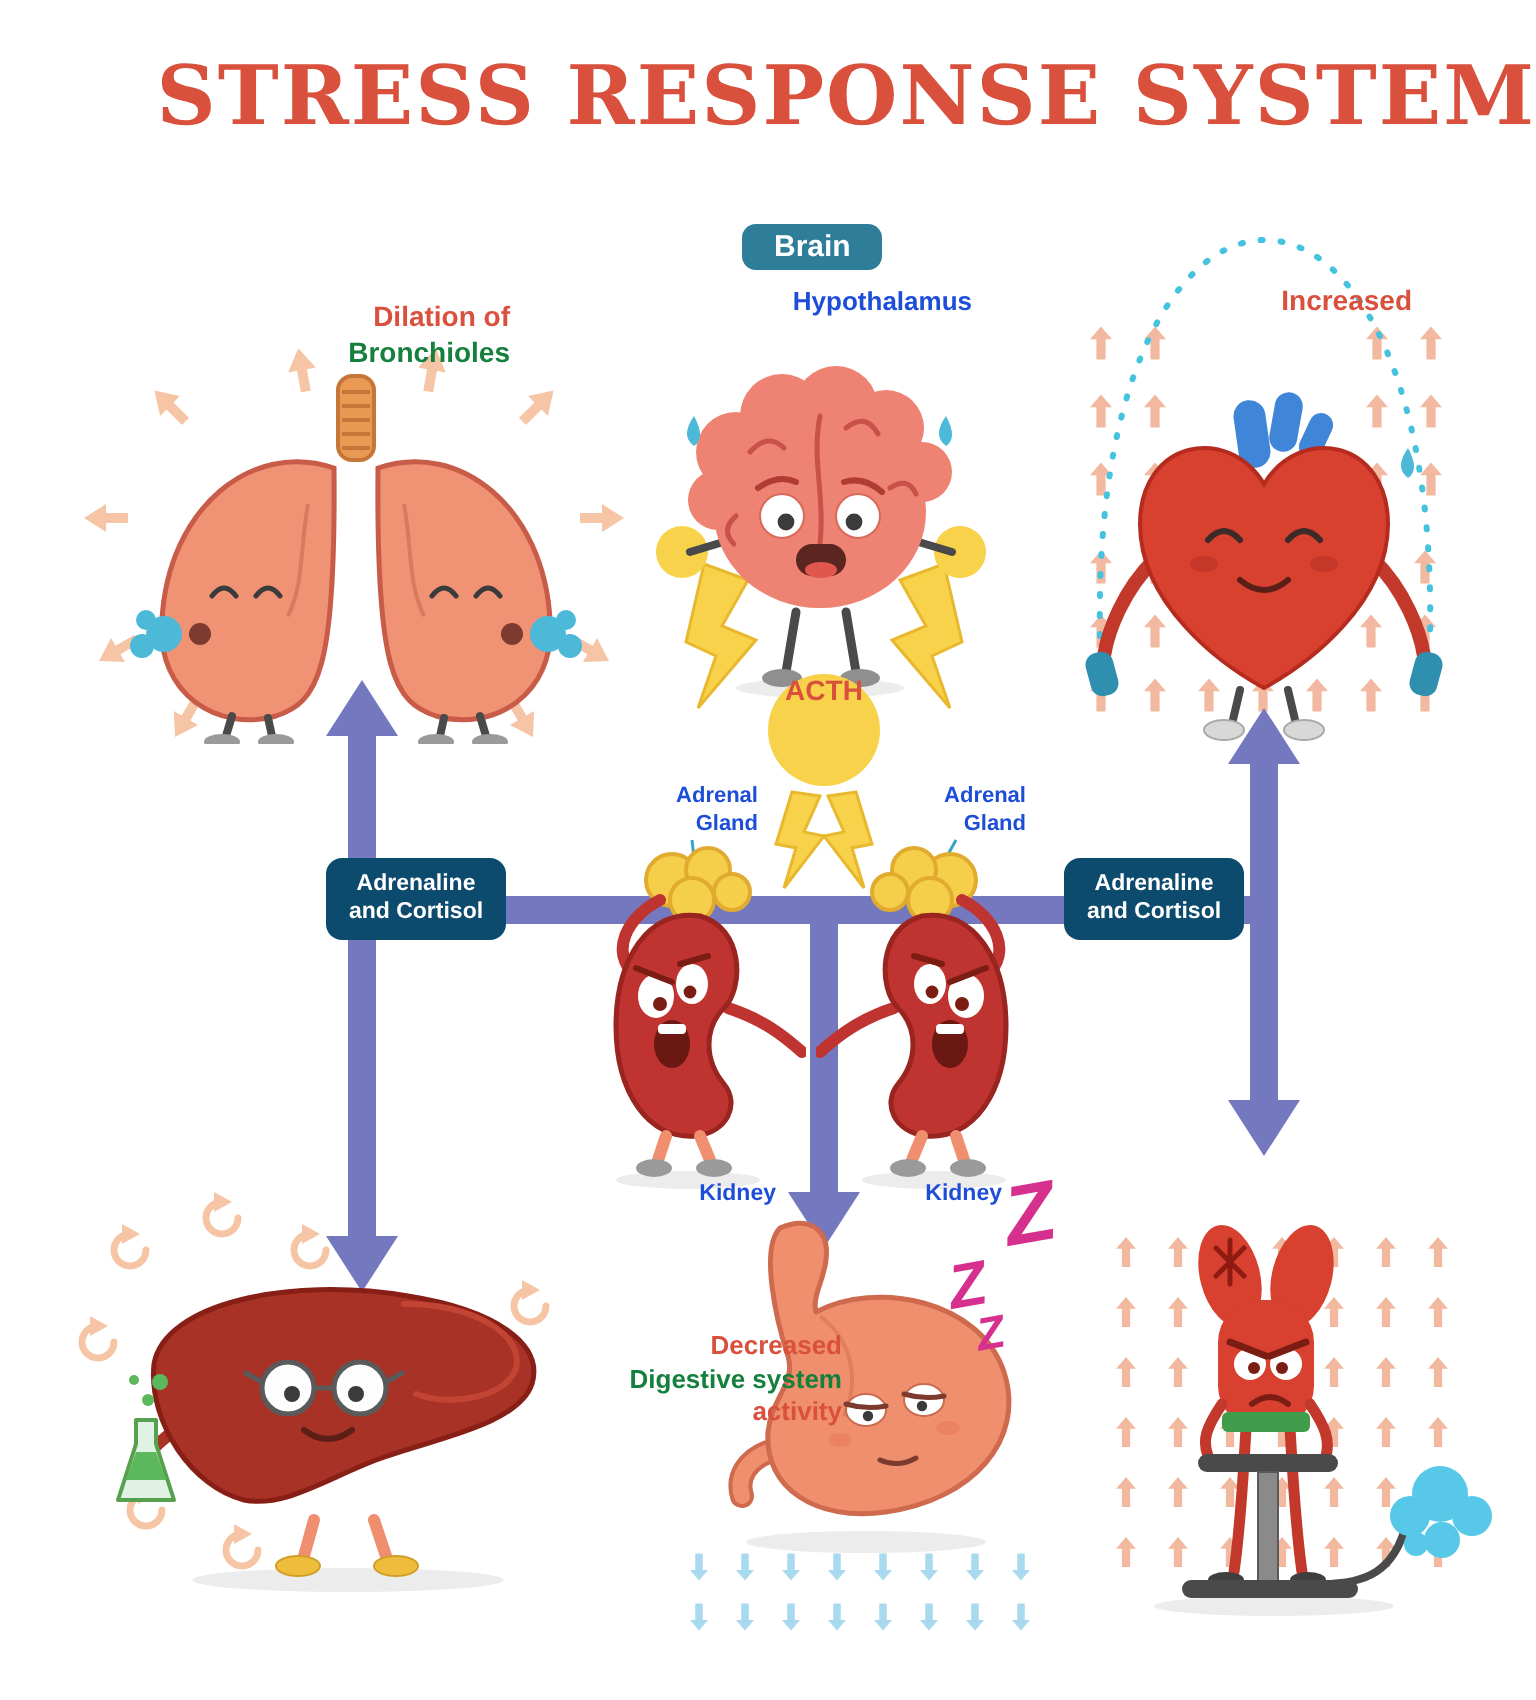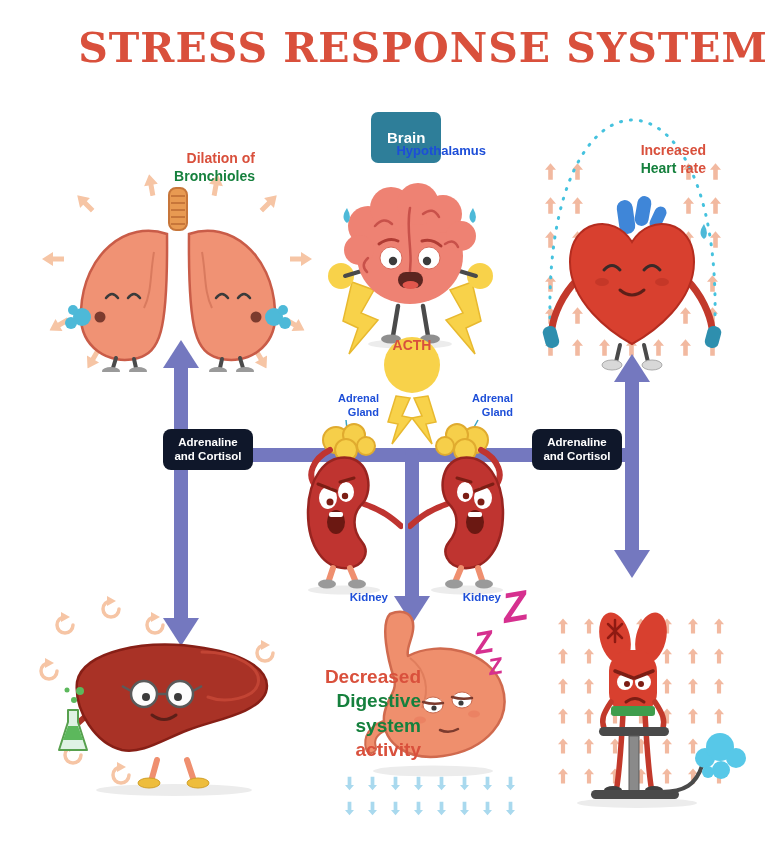--- a/index.html
+++ b/index.html
@@ -9,22 +9,22 @@
   .char{position:absolute}
   .title{position:absolute;top:24px;left:0;width:768px;text-align:right;
          font-family:"DejaVu Serif",serif;font-size:41px;font-weight:bold;
          color:#d9503c;letter-spacing:1px}
   .lbl{position:absolute;text-align:right;font-weight:bold;font-size:13.5px;line-height:1.28;color:#3b3b3b}
   .block{display:block}
   .accent{color:#d9503c}
   .dark{color:#15803d}
   .teal{color:#1d4ed8}
   .badge{position:absolute;background:#2e7e99;color:#fff;font-weight:bold;border-radius:7px;text-align:center}
-  .brain-badge{top:112px;left:371px;padding:17px 16px;font-size:15px}
-  .hormone{position:absolute;width:90px;background:#0f172a;color:#fff;font-weight:bold;
+  .brain-badge{top:112px;left:371px;padding:3px 16px;font-size:15px}
+  .hormone{position:absolute;width:90px;background:#0c4a6e;color:#fff;font-weight:bold;
            font-size:11.5px;border-radius:8px;padding:6px 4px;text-align:center;line-height:1.25}
   .acth{position:absolute;left:384px;top:337px;width:56px;height:56px;border-radius:50%;
         background:#f8d24a;display:flex;align-items:flex-start;justify-content:center;
         font-weight:bold;font-size:14px;color:#d9503c}
   .zzz{position:absolute;left:468px;top:588px;color:#d6308f;font-weight:bold;font-style:italic}
   .zzz span{display:block;transform:rotate(-10deg);line-height:.9}
 </style>
 </head>
 <body>
 
@@ -407,34 +407,33 @@
     <span>ACTH</span>
   </div>
 
   <div class="lbl" style="left:105px;top:150px;width:150px;font-size:14px">
     <span class="accent block">Dilation of</span>
     <span class="dark block">Bronchioles</span>
   </div>
 
   <div class="lbl" style="left:558px;top:142px;width:148px;font-size:14px">
     <span class="accent block">Increased</span>
-    <span class="block"><span class="dark">Heart</span> <span class="accent">rate</span></span>
   </div>
 
   <div class="lbl teal" style="left:315px;top:391px;width:64px;font-size:11px">Adrenal Gland</div>
   <div class="lbl teal" style="left:449px;top:391px;width:64px;font-size:11px">Adrenal Gland</div>
   <div class="lbl teal" style="left:304px;top:590px;width:84px;font-size:11.5px">Kidney</div>
   <div class="lbl teal" style="left:417px;top:590px;width:84px;font-size:11.5px">Kidney</div>
 
   <div class="hormone" style="left:163px;top:429px">Adrenaline and Cortisol</div>
   <div class="hormone" style="left:532px;top:429px">Adrenaline and Cortisol</div>
 
 
 
-  <div class="lbl" style="left:303px;top:665px;width:118px;font-size:19px">
+  <div class="lbl" style="left:303px;top:665px;width:118px;font-size:13px">
     <span class="accent block">Decreased</span>
     <span class="dark block">Digestive system</span>
     <span class="accent block">activity</span>
   </div>
 
   <div class="zzz">
     <span style="font-size:42px;margin-left:34px">Z</span>
     <span style="font-size:31px;margin-left:6px">Z</span>
     <span style="font-size:23px;margin-left:20px">Z</span>
   </div>

